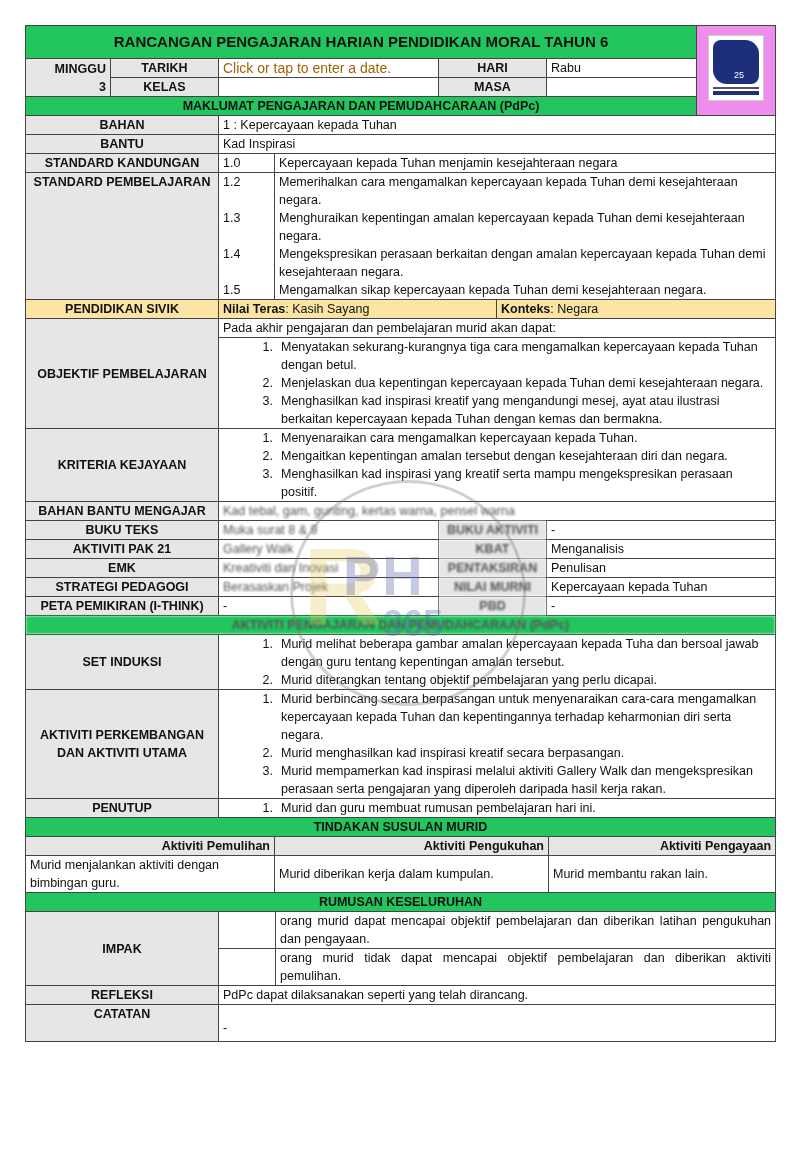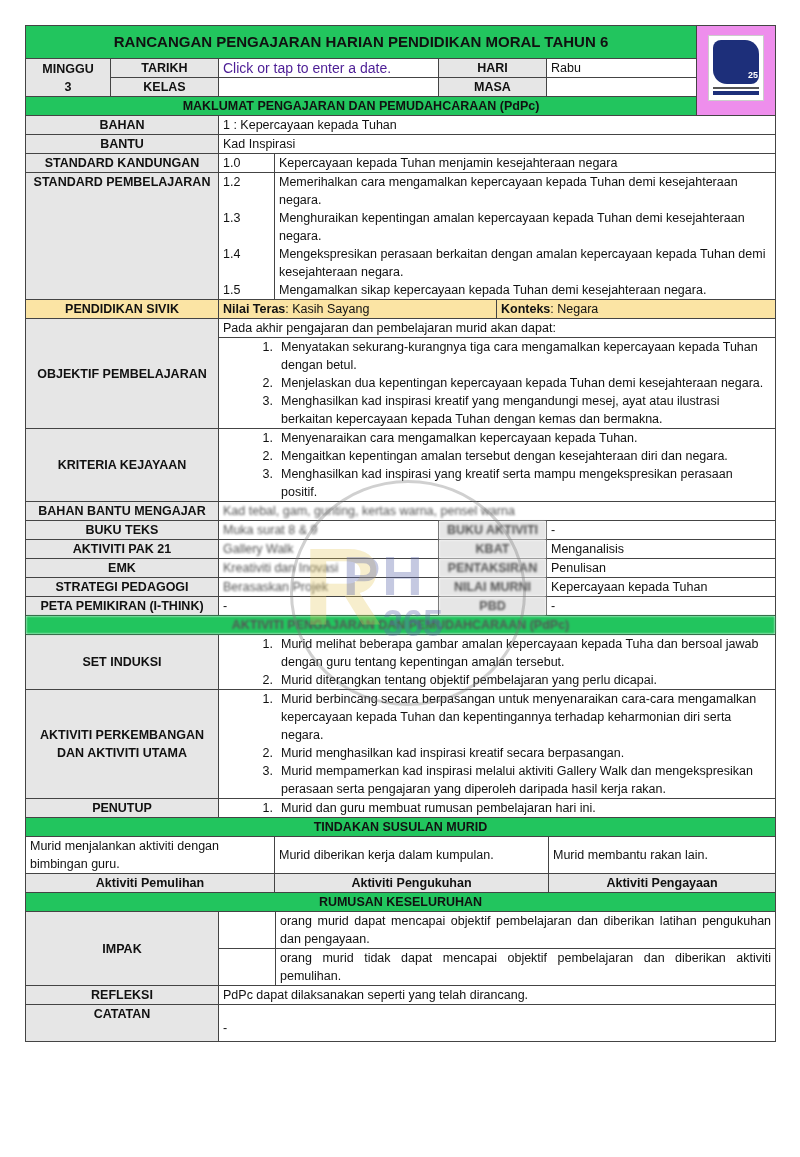--- a/index.html
+++ b/index.html
@@ -4,29 +4,29 @@
 <style>
   html, body { margin: 0; padding: 0; background: #ffffff; }
   body { width: 800px; height: 1157px; position: relative; font-family: "Liberation Sans", "DejaVu Sans", sans-serif; color: #111; }
   .page { position: absolute; left: 25px; top: 25px; width: 750px; }
   table { border-collapse: collapse; width: 100%; table-layout: fixed; }
   td { border: 1px solid #444; font-size: 12.5px; line-height: 18px; padding: 0 4px; vertical-align: top; }
   .pink { background: #22c55e; }
   .gray { background: #e6e6e6; }
   .yellow { background: #fbe4a4; }
   .b { font-weight: bold; text-align: center; }
-  .c { text-align: center; }
+  .c { text-align: right; }
   .mid { vertical-align: middle; }
   .title { font-size: 15px; font-weight: bold; text-align: center; height: 32px; vertical-align: middle; }
   .sec { font-weight: bold; text-align: center; }
-  .ph { color: #4c1d95; font-size: 14px; }
+  .ph { color: #a16207; font-size: 14px; }
   .logo-cell { background: #ee8eec; vertical-align: middle; text-align: center; padding: 0; }
   .logo { display: inline-block; width: 54px; height: 64px; background: #fff; border: 1px solid #ccc; position: relative; }
   .logo .sym { position: absolute; left: 4px; top: 4px; width: 46px; height: 44px; background: #1d2f7a; border-radius: 8px 14px 8px 14px; }
-  .logo .num { position: absolute; right: 5px; top: 30px; color: #fff; font-size: 9px; font-weight: bold; }
+  .logo .num { position: absolute; right: 19px; top: 30px; color: #fff; font-size: 9px; font-weight: normal; }
   .logo .bar { position: absolute; left: 4px; bottom: 5px; width: 46px; height: 4px; background: #1d2f7a; }
   .logo .bar2 { position: absolute; left: 4px; bottom: 11px; width: 46px; height: 2px; background: #555; }
   ol { margin: 0; padding: 0 0 0 58px; list-style: none; counter-reset: n; }
   ol li { position: relative; counter-increment: n; }
   ol li .num { position: absolute; left: -28px; width: 20px; text-align: right; }
   .blur { filter: blur(1.1px); color: #555; }
   .watermark { position: absolute; left: 290px; top: 480px; width: 230px; height: 220px; border-radius: 50%; border: 3px solid rgba(120,120,120,0.35); pointer-events: none; }
   .wm-text { position: absolute; left: 50px; top: 60px; font-size: 56px; font-weight: bold; color: rgba(90,100,170,0.35); letter-spacing: 2px; }
   .wm-r { position: absolute; left: 10px; top: 40px; font-size: 110px; font-weight: bold; color: rgba(230,200,90,0.3); }
   .wm-num { position: absolute; left: 90px; top: 120px; font-size: 36px; font-weight: bold; color: rgba(90,100,170,0.35); }
@@ -217,28 +217,28 @@
     <colgroup>
         <col style="width:249px">
         <col style="width:274px">
         <col style="width:227px">
       </colgroup>
     <tbody>
         <tr>
           <td colspan="3" class="pink sec">TINDAKAN SUSULAN MURID</td>
         </tr>
     <tr>
+      <td class="gray b c">Aktiviti Pemulihan</td>
+      <td class="gray b c">Aktiviti Pengukuhan</td>
+      <td class="gray b c">Aktiviti Pengayaan</td>
+    </tr>
+    <tr>
       <td>Murid menjalankan aktiviti dengan bimbingan guru.</td>
       <td class="mid">Murid diberikan kerja dalam kumpulan.</td>
       <td class="mid">Murid membantu rakan lain.</td>
-    </tr>
-    <tr>
-      <td class="gray b c">Aktiviti Pemulihan</td>
-      <td class="gray b c">Aktiviti Pengukuhan</td>
-      <td class="gray b c">Aktiviti Pengayaan</td>
     </tr>
   </tbody>
     </table>
 
   <table style="margin-top:-1px">
     <colgroup>
         <col style="width:193px">
         <col style="width:57px">
         <col style="width:500px">
       </colgroup>

